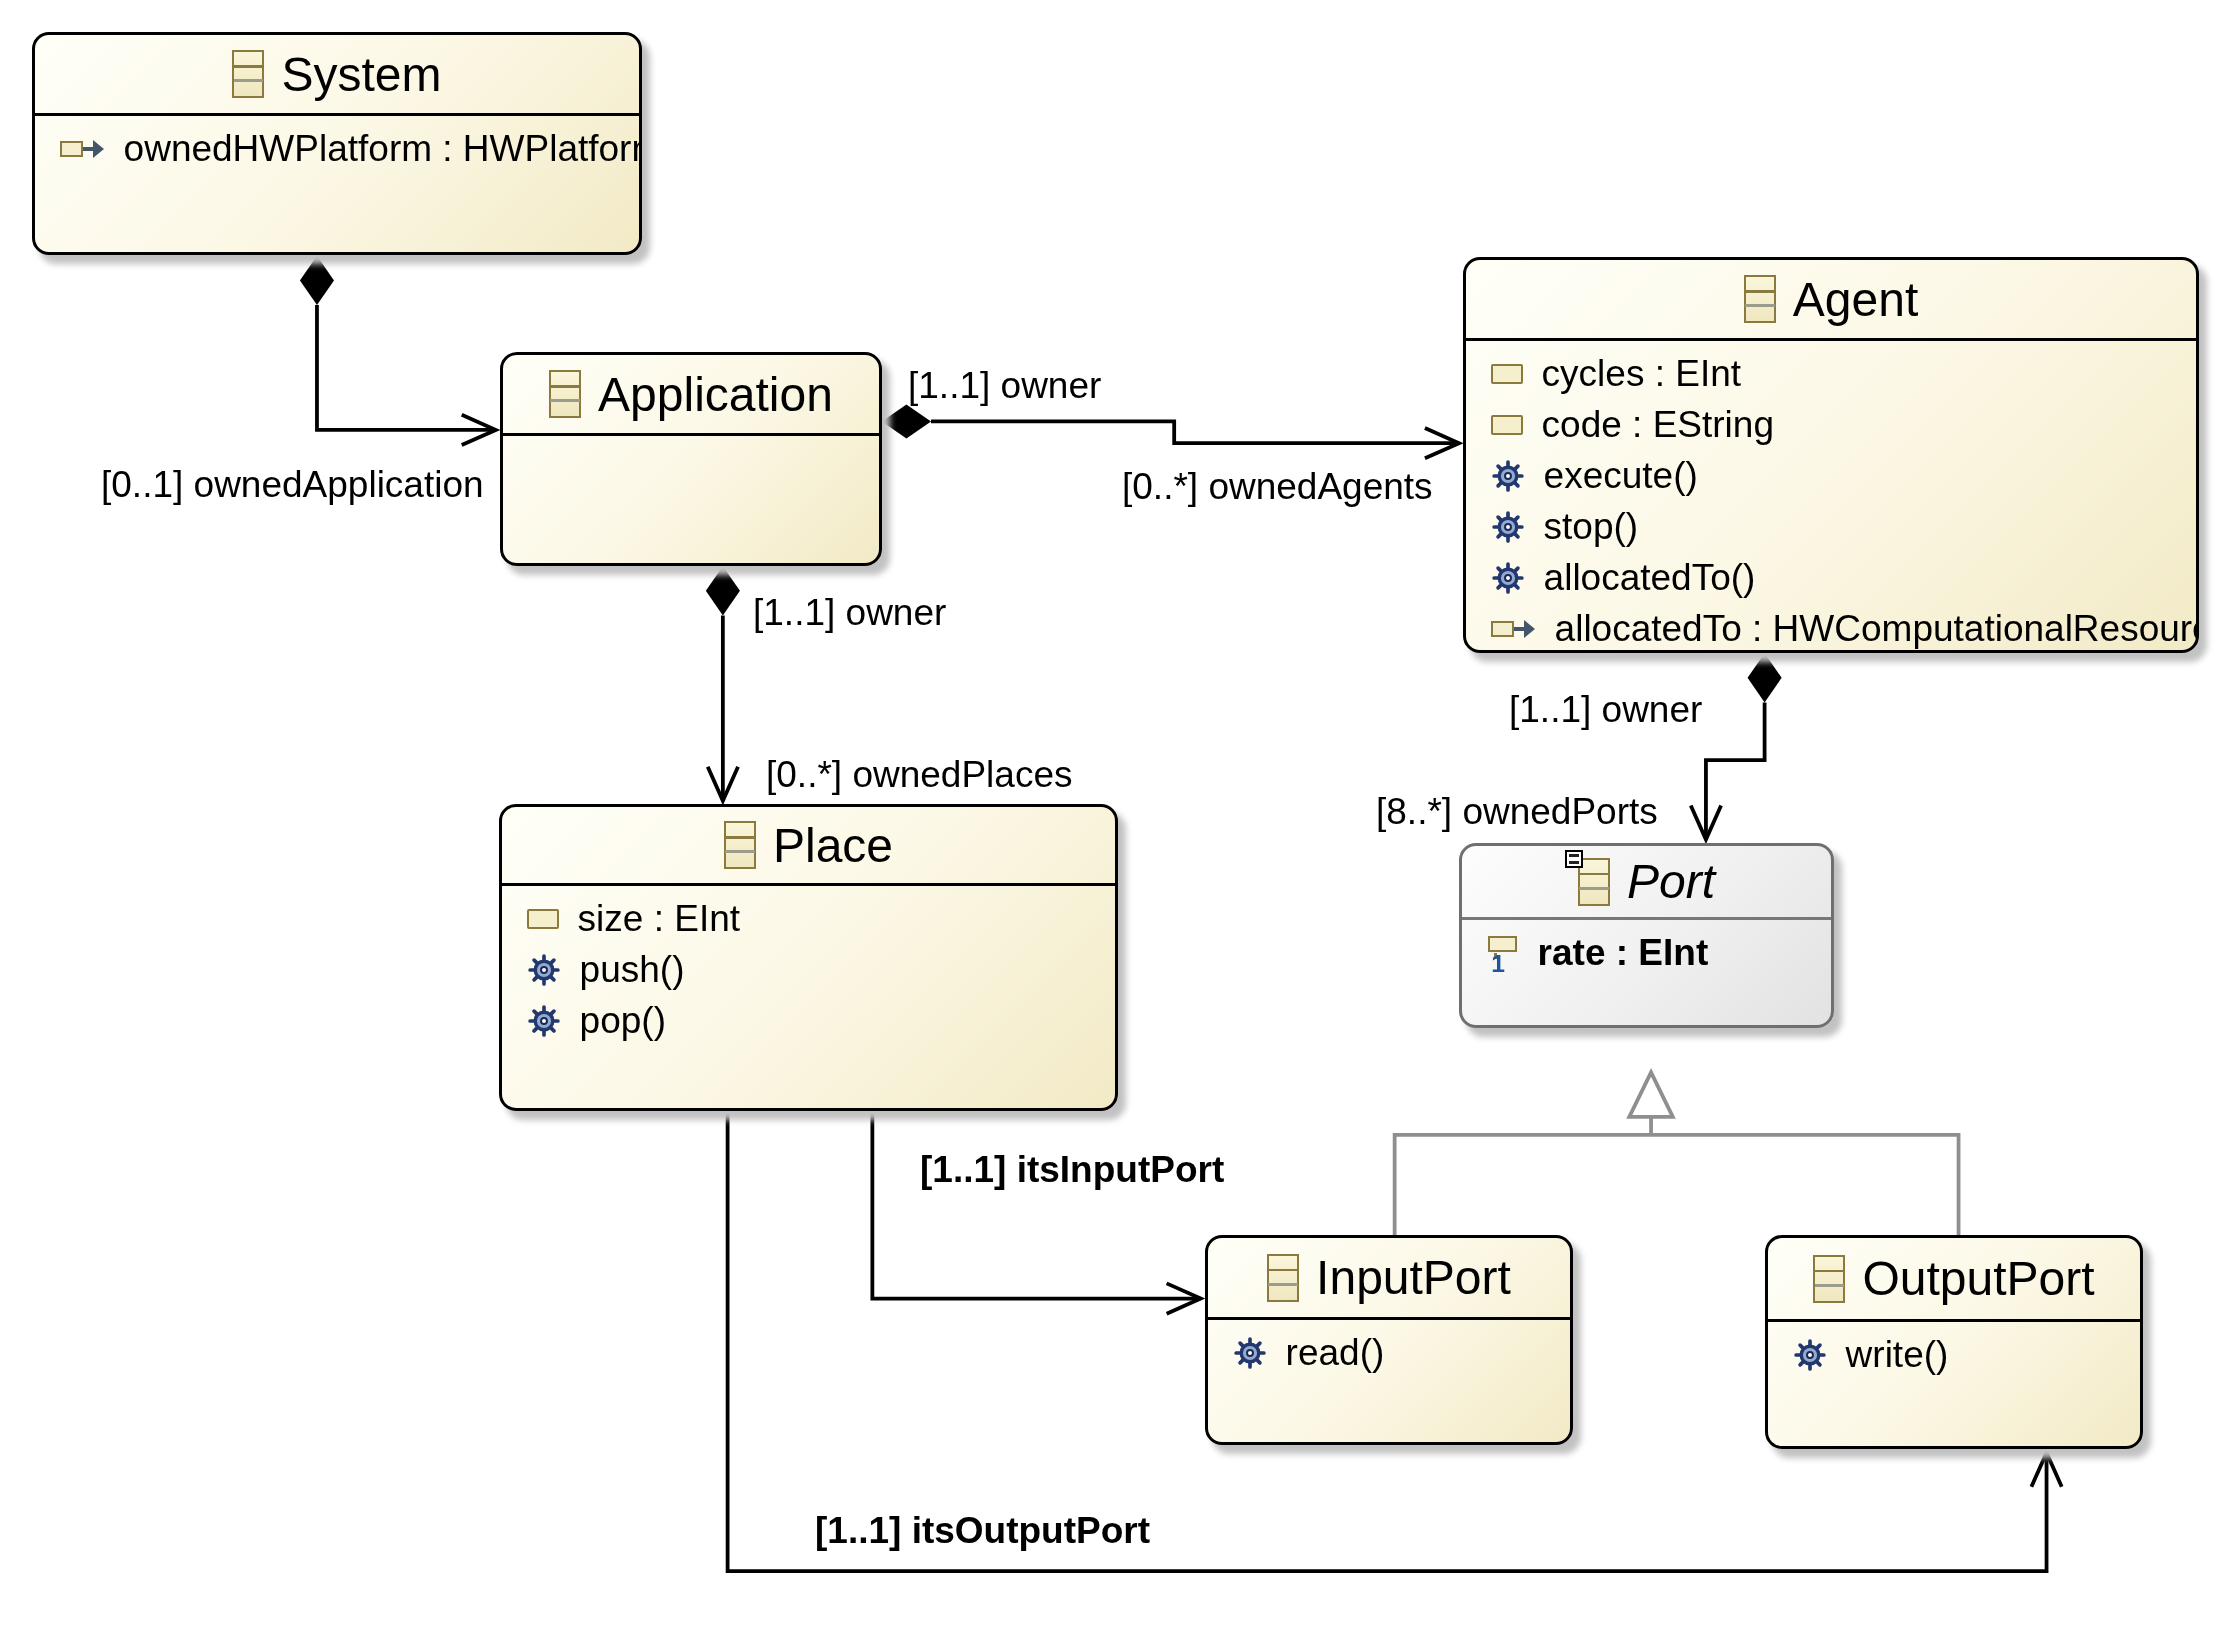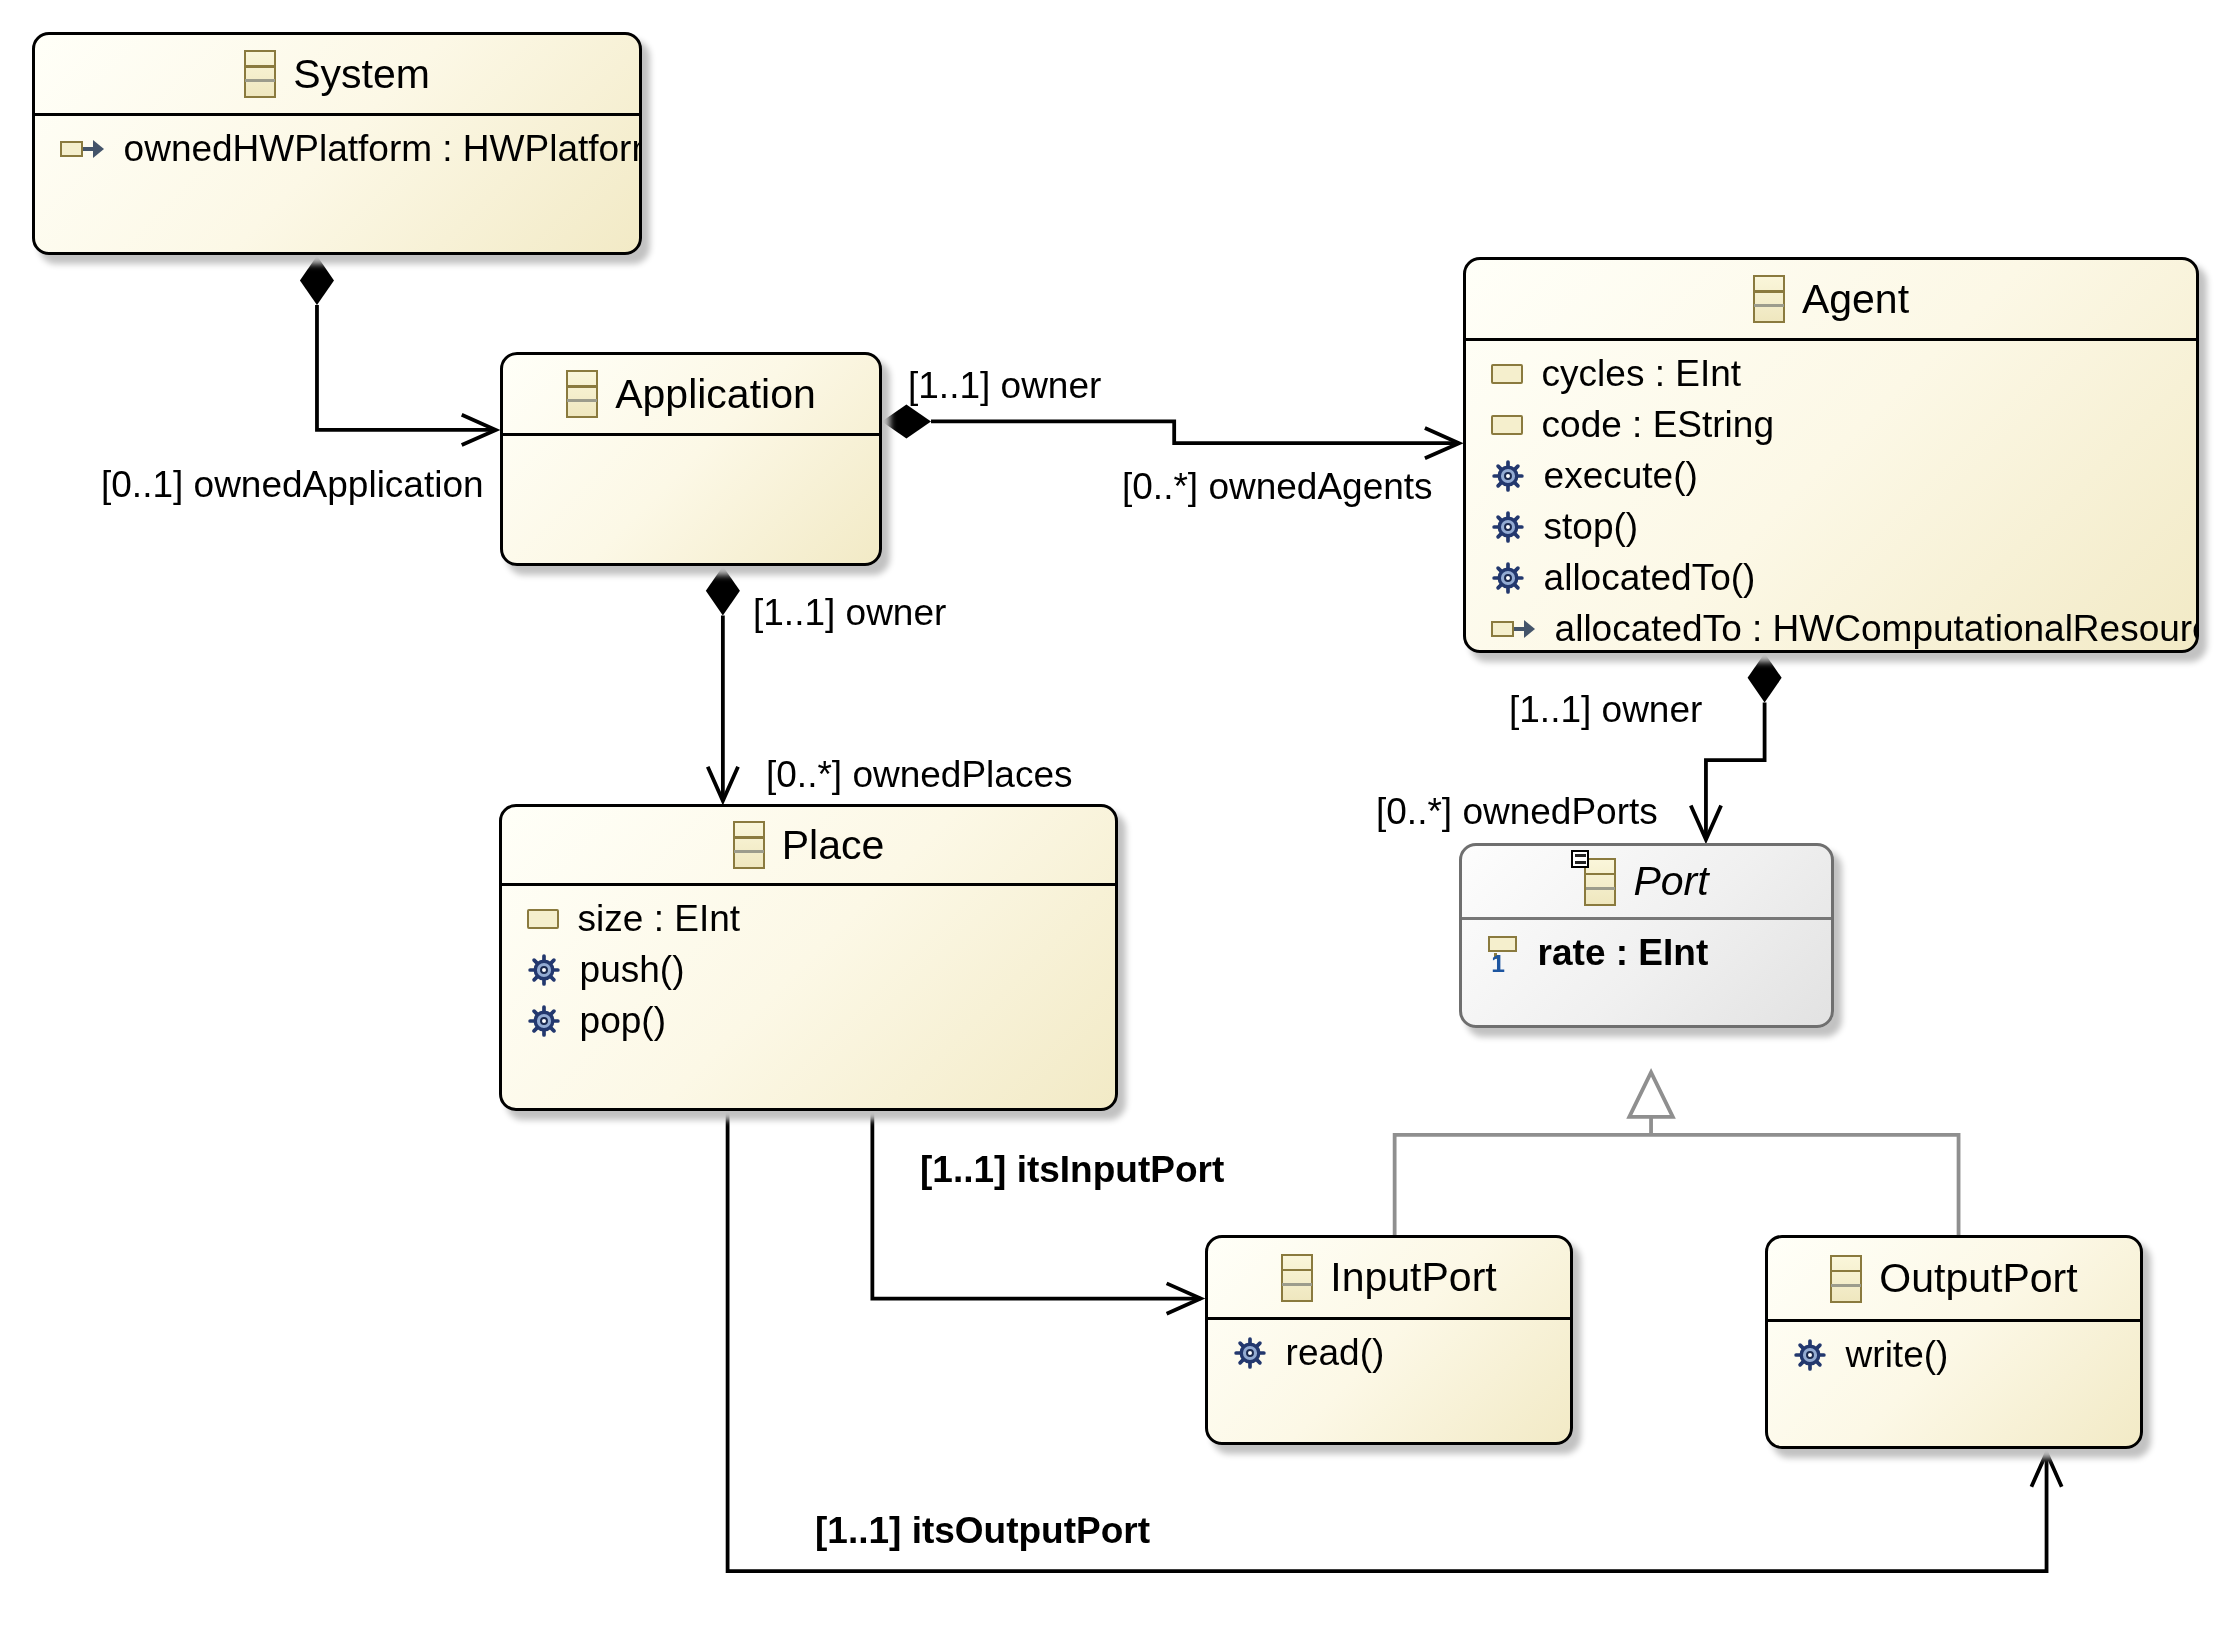--- a/index.html
+++ b/index.html
@@ -18,21 +18,21 @@
   }
   .cls.abstract{
     border-color:#6f6f6f;
     background:linear-gradient(135deg,#fdfdfd 0%,#f0f0f0 55%,#e2e2e2 100%);
   }
   .tband{
     display:flex;align-items:center;justify-content:center;gap:17px;
     border-bottom:3.8px solid #000;box-sizing:border-box;
   }
   .cls.abstract .tband{border-bottom-color:#777;}
-  .cname{font-size:41px;}
+  .cname{font-size:48px;}
   .cls.abstract .cname{font-style:italic;}
   .body{padding-top:7.6px;}
   .mrow{height:51px;display:flex;align-items:center;gap:19px;padding-left:24.6px;overflow:hidden;}
   .mtxt{font-size:37px;white-space:nowrap;}
   .b{font-weight:bold;}
 
   
   .cicon{position:relative;width:28px;height:44px;border:2.8px solid #8a7a3e;
     background:linear-gradient(#faf6da,#efe7bf);flex:0 0 28px;}
   .cicon::before{content:"";position:absolute;left:-0.9px;right:-0.9px;top:30%;height:2.8px;background:#8a7a3e;}
@@ -249,18 +249,18 @@
       </div>
     </div>
   </div>
 
   <div class="elabel" style="left:101px;top:464px">[0..1] ownedApplication</div>
   <div class="elabel" style="left:908px;top:365px">[1..1] owner</div>
   <div class="elabel" style="left:1122px;top:466px">[0..*] ownedAgents</div>
   <div class="elabel" style="left:753px;top:592px">[1..1] owner</div>
   <div class="elabel" style="left:766px;top:754px">[0..*] ownedPlaces</div>
   <div class="elabel" style="left:1509px;top:689px">[1..1] owner</div>
-  <div class="elabel" style="left:1376px;top:791px">[0..*] ownedPorts</div>
+  <div class="elabel" style="left:1376px;top:791px">[8..*] ownedPorts</div>
   <div class="elabel b" style="left:920px;top:1149px">[1..1] itsInputPort</div>
   <div class="elabel b" style="left:815px;top:1510px">[1..1] itsOutputPort</div>
 
 </div>
 
 
 </body></html>

